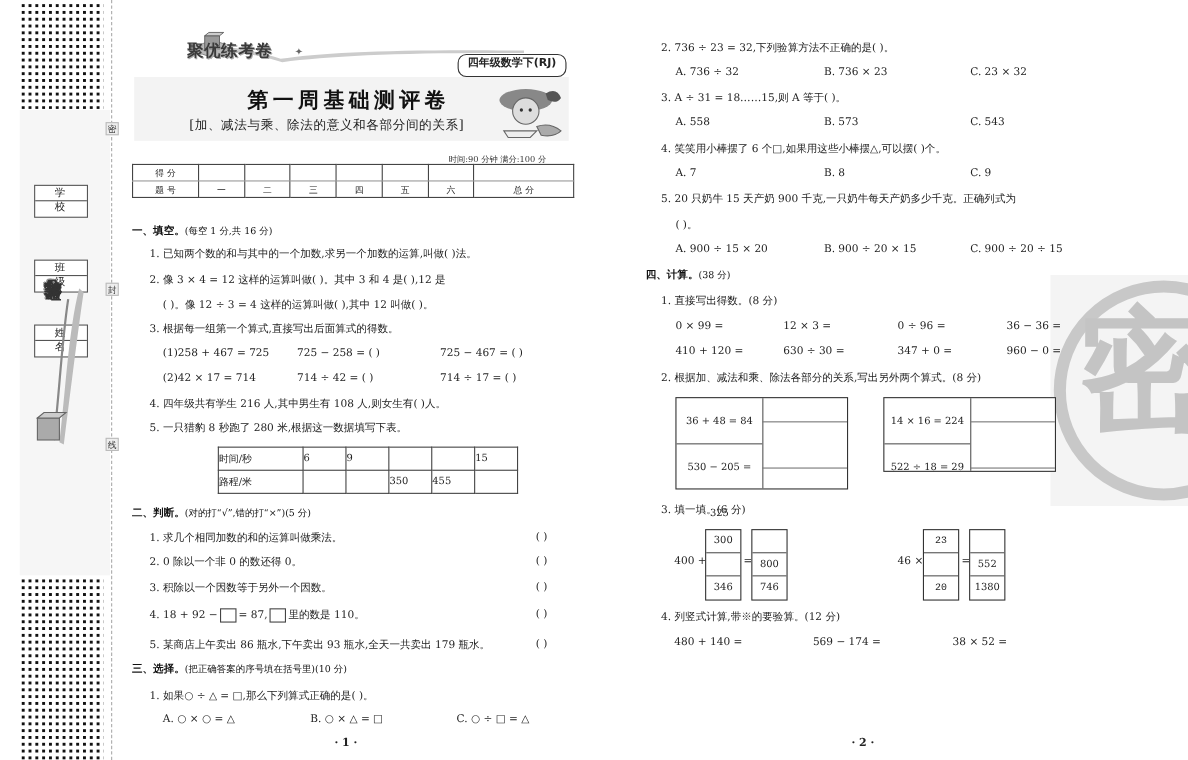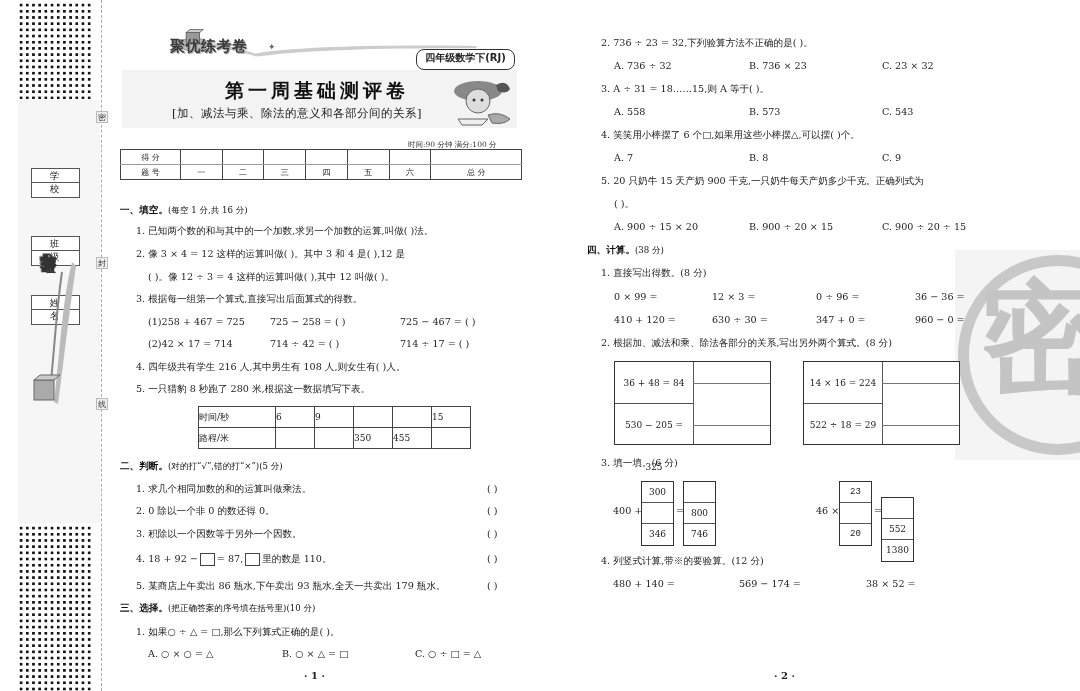--- a/index.html
+++ b/index.html
@@ -241,21 +241,21 @@
 <div class="q" style="left:915px;top:314px;">960 − 0 =</div>
 <div class="q" style="left:601px;top:337px;">2. 根据加、减法和乘、除法各部分的关系,写出另外两个算式。(8 分)</div>
 
 <div class="rel-box" style="left:614px;top:361px;width:157px;height:84px;">
   <div class="cell" style="top:0;">36 + 48 = 84</div>
   <div class="cell b" style="top:42px;">530 − 205 = 325</div>
   <div class="vline"></div>
   <div class="hline" style="top:21px;"></div>
   <div class="hline" style="top:63px;"></div>
 </div>
-<div class="rel-box" style="left:803px;top:361px;width:157px;height:84px;">
+<div class="rel-box" style="left:803px;top:361px;width:157px;height:68px;">
   <div class="cell" style="top:0;">14 × 16 = 224</div>
   <div class="cell b" style="top:42px;">522 ÷ 18 = 29</div>
   <div class="vline"></div>
   <div class="hline" style="top:21px;"></div>
   <div class="hline" style="top:63px;"></div>
 </div>
 
 <div class="q" style="left:601px;top:457px;">3. 填一填。(6 分)</div>
 <div class="q" style="left:613px;top:505px;">400 +</div>
 <div class="fill-col" style="left:641px;top:481px;">
@@ -270,21 +270,21 @@
   <div>746</div>
 </div>
 
 <div class="q" style="left:816px;top:505px;">46 ×</div>
 <div class="fill-col" style="left:839px;top:481px;font-family:Liberation Mono, monospace;">
   <div>23</div>
   <div></div>
   <div>20</div>
 </div>
 <div class="q" style="left:874px;top:505px;">=</div>
-<div class="fill-col" style="left:881px;top:481px;margin-top:16px;">
+<div class="fill-col" style="left:881px;top:481px;">
   <div></div>
   <div>552</div>
   <div>1380</div>
 </div>
 
 <div class="q" style="left:601px;top:555px;">4. 列竖式计算,带※的要验算。(12 分)</div>
 <div class="q" style="left:613px;top:578px;">480 + 140 =</div>
 <div class="q" style="left:739px;top:578px;">569 − 174 =</div>
 <div class="q" style="left:866px;top:578px;">38 × 52 =</div>
 

